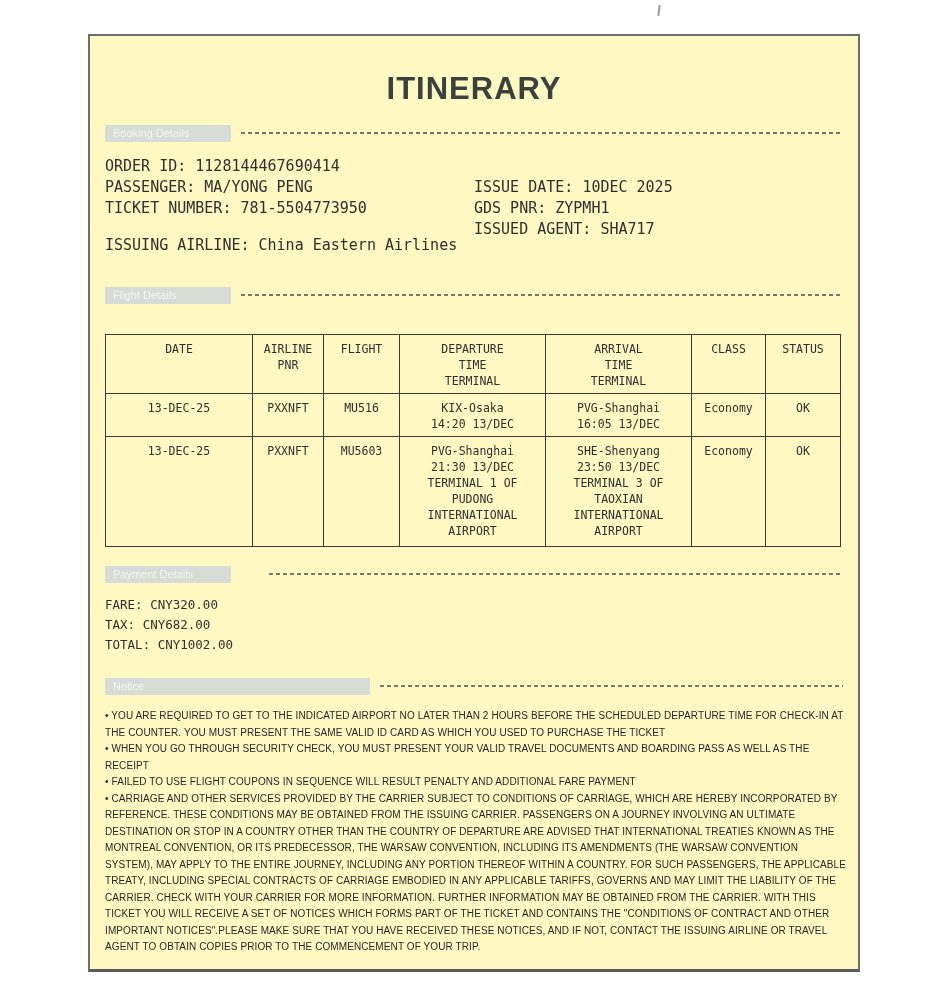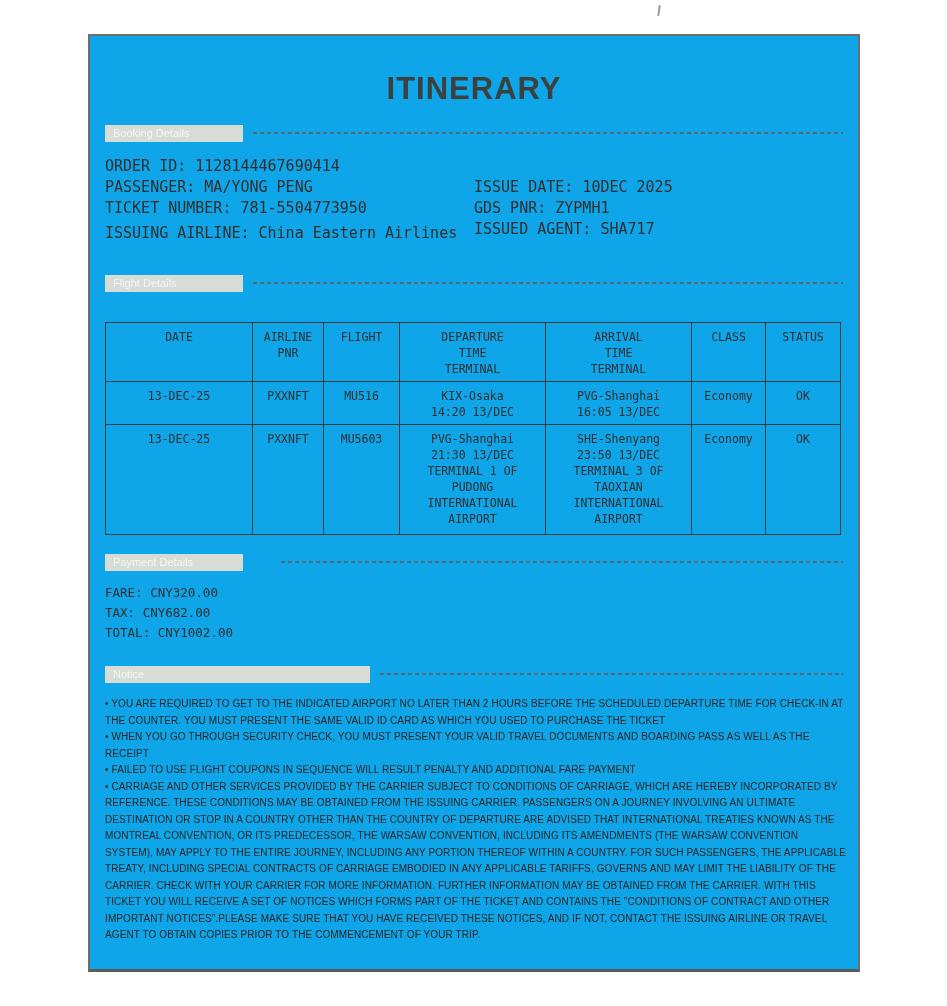--- a/index.html
+++ b/index.html
@@ -12,50 +12,50 @@
   }
   
   .scan-artifact{
     position:absolute;left:658px;top:5px;width:2px;height:11px;
     background:#9a9a9a;transform:rotate(8deg);
   }
   .page{
     position:absolute;left:88px;top:34px;width:772px;height:938px;
     border:2px solid #6e6e6e;
     border-bottom:3px solid #5a5a5a;
-    background:#0ea5e9;
+    background:#fef9c3;
     box-sizing:border-box;
   }
   .content{padding:0 15px;box-sizing:border-box;}
   .doc-title{
     margin-top:36px;text-align:center;
     font-family:"Liberation Sans", sans-serif;
     font-size:31px;font-weight:700;letter-spacing:1px;color:#3c413e;
     line-height:34px;
   }
   .section-hdr{
     display:flex;align-items:center;margin-top:18px;height:18px;
   }
   .section-label{
     background:#d7dcd7;color:#f3f6f3;
     font-family:"Liberation Sans", sans-serif;
     font-size:11px;line-height:17px;height:17px;
-    padding:0 8px;box-sizing:border-box;width:138px;
+    padding:0 8px;box-sizing:border-box;width:126px;
     white-space:nowrap;overflow:hidden;
   }
   .section-label.wide{width:265px;}
   .dash-line{
     flex:1;height:2px;margin-left:10px;
     background:repeating-linear-gradient(90deg,#5f5f5f 0 4px,transparent 4px 7px);
     opacity:.85;
   }
   
   .booking-grid{margin-top:14px;position:relative;font-size:15px;}
   .bk-line{line-height:21px;white-space:nowrap;}
-  .bk-line.gap{margin-top:4px;}
+  .bk-line.gap{margin-top:16px;}
   .bk-right{position:absolute;left:369px;top:21px;}
   
   .flight-table{
     border-collapse:collapse;margin-top:30px;table-layout:fixed;width:735px;padding-left:25px;
   }
   .flight-table th,.flight-table td{
     border:1.6px solid #3a3a3a;
     font-family:"DejaVu Sans Mono", monospace;
     font-weight:400;
     font-size:11.5px;line-height:16px;

